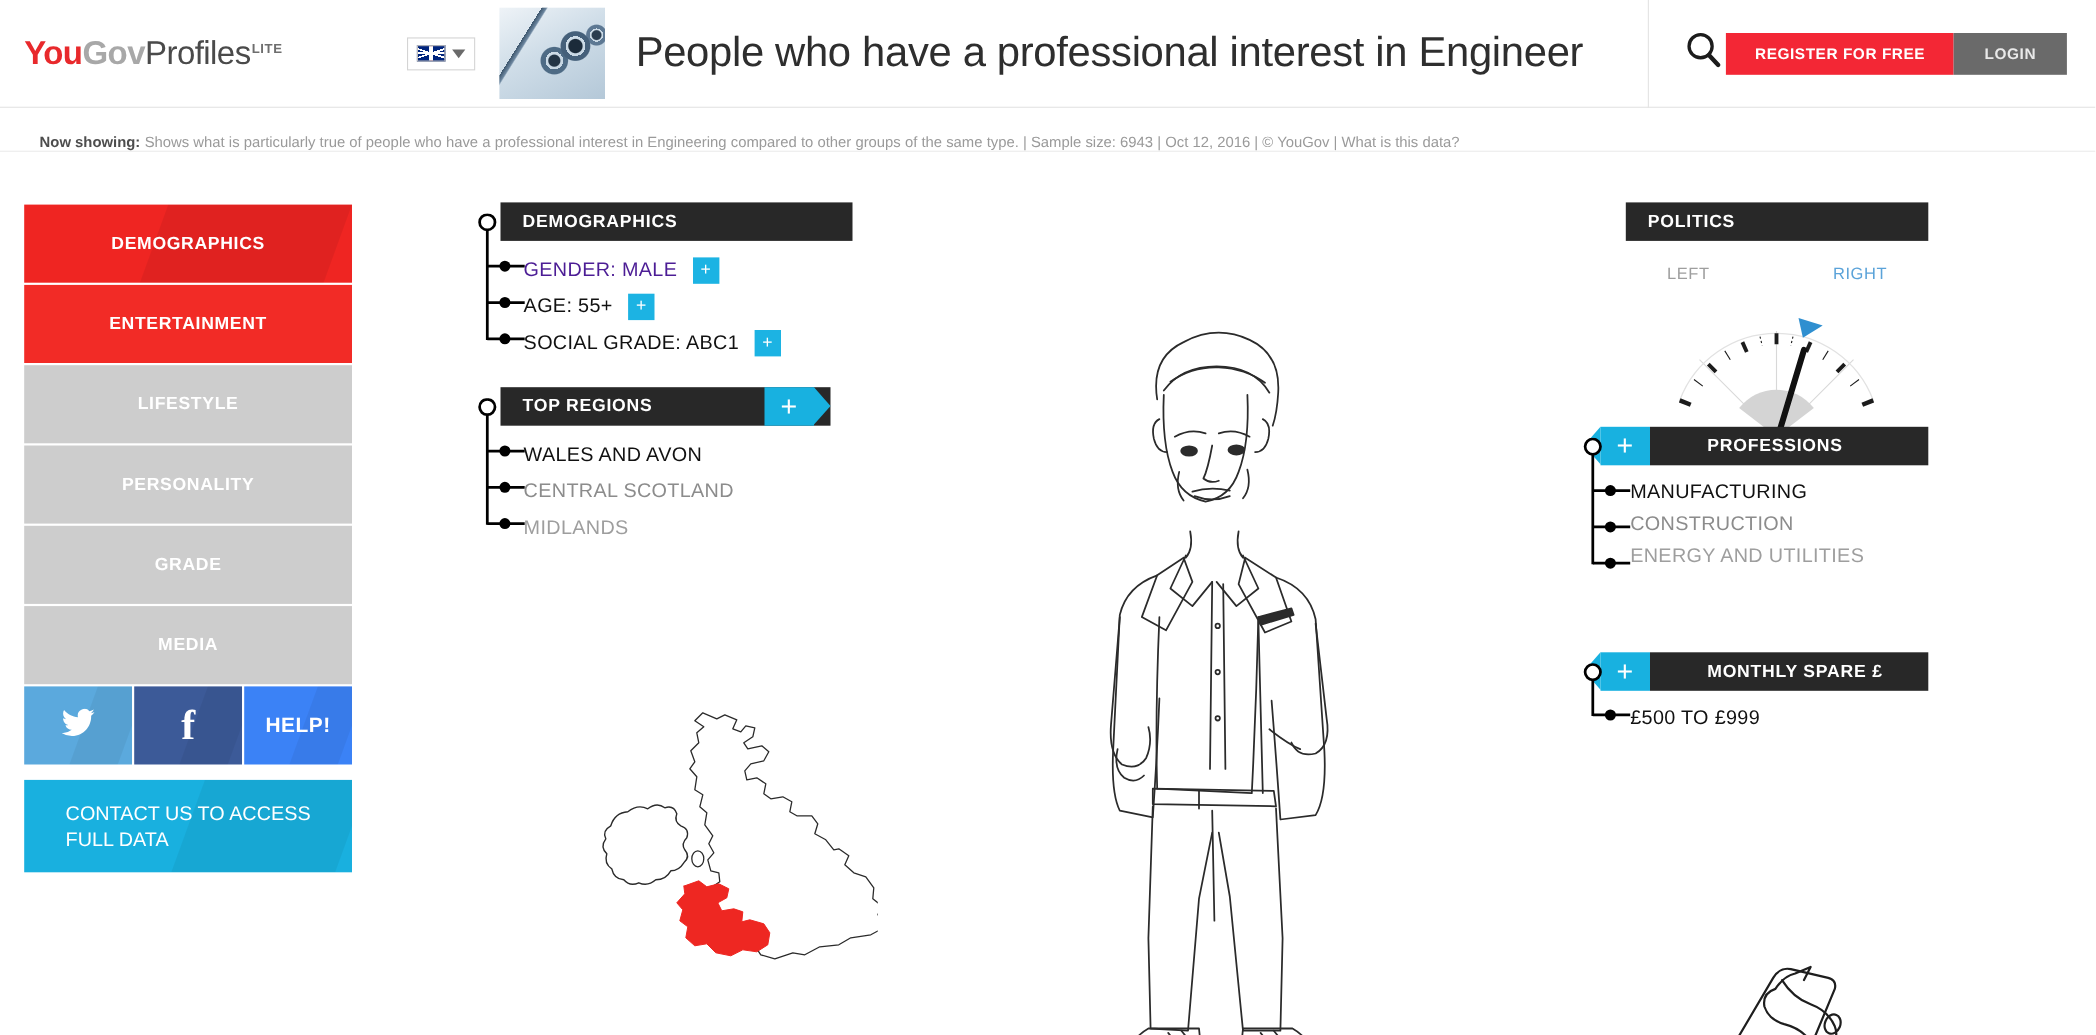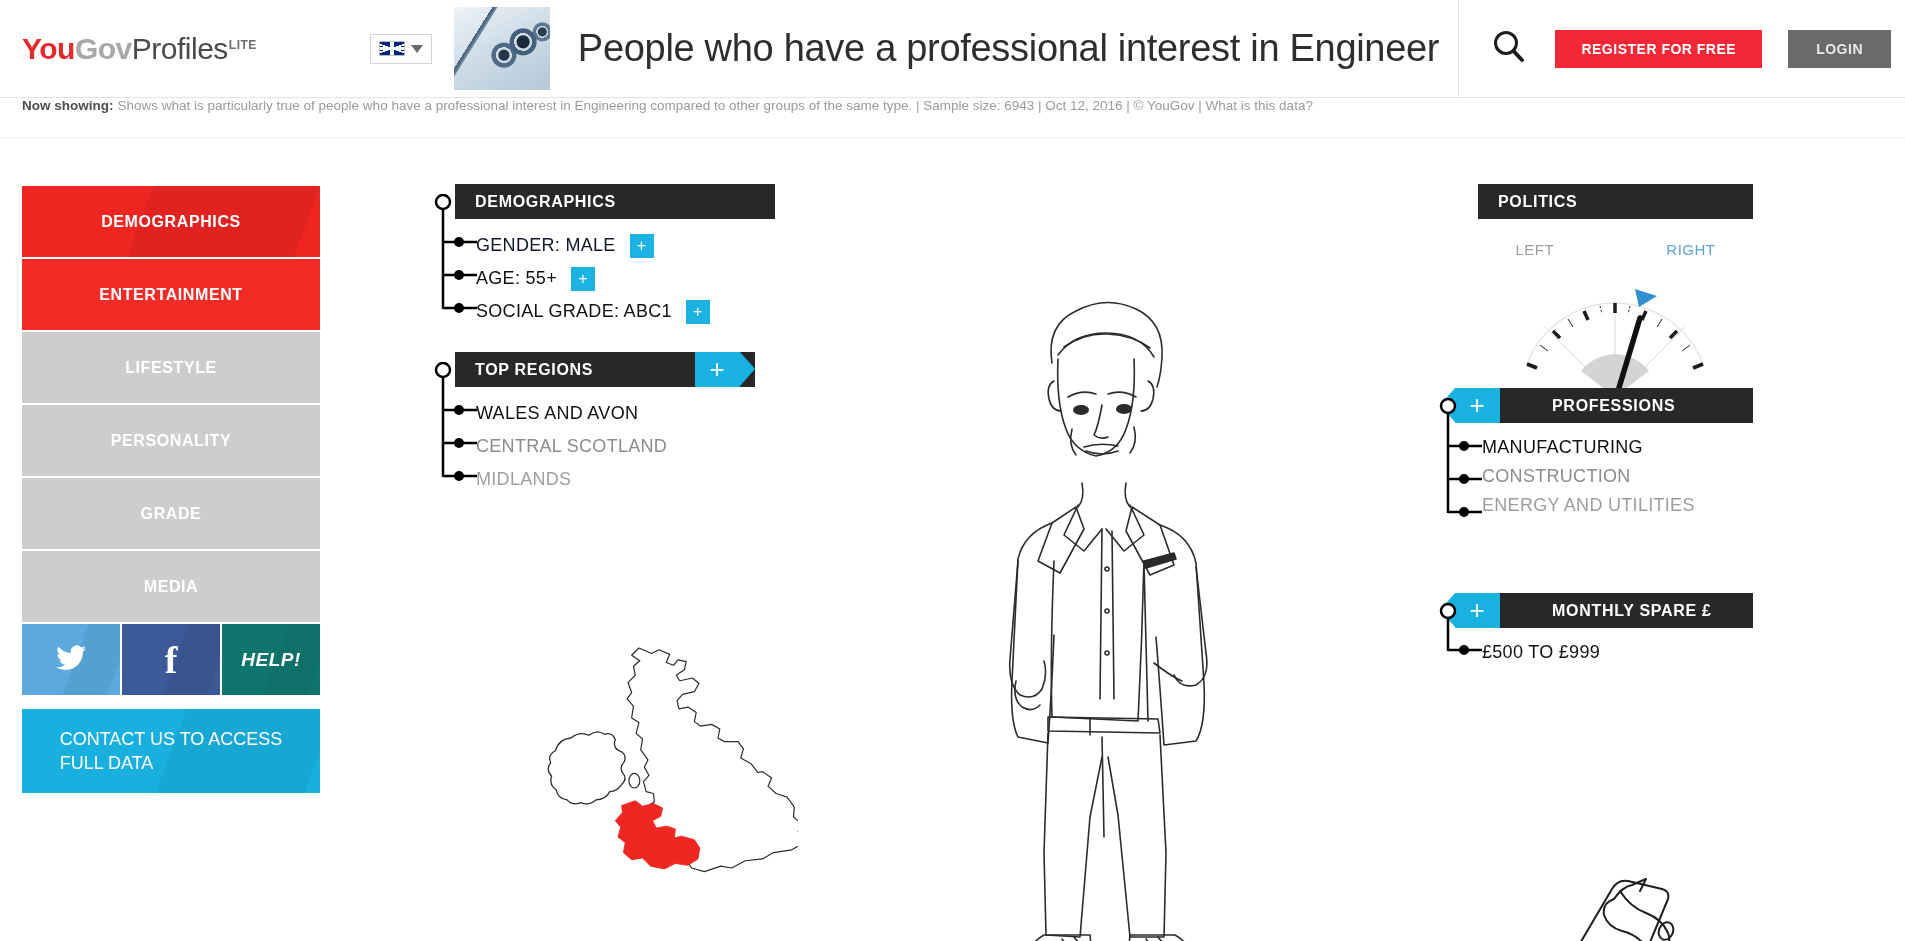--- a/index.html
+++ b/index.html
@@ -88,42 +88,41 @@
     overflow: hidden;
     letter-spacing: -0.3px;
     max-width: 945px;
   }
 
   .header-right {
     display: flex; align-items: center;
     height: 98px;
     border-left: 1px solid #e3e3e3;
     padding-left: 30px;
-    padding-right: 14px;
-    gap: 26px;
+    padding-right: 26px;
   }
   .search-icon { cursor: pointer; }
   .btn-register {
     background: #f32735; color: #fff;
     font-size: 14px; font-weight: 700; letter-spacing: 0.5px;
     padding: 11px 26px; border: none; cursor: pointer;
     white-space: nowrap;
   }
   .btn-login {
     background: #6a6a6a; color: #e9e9e9;
     font-size: 14px; font-weight: 700; letter-spacing: 0.5px;
     padding: 11px 28px; border: none; cursor: pointer;
   }
 
   
   .nowshowing {
     height: 40px;
     border-bottom: 1px solid #ececec;
-    display: flex; align-items: flex-start;
-    padding-left: 22px;
+    display: flex; align-items: flex-end;
+    padding-left: 36px;
     font-size: 13.5px;
     color: #9a9a9a;
     white-space: nowrap;
   }
   .nowshowing b { color: #4d4d4d; font-weight: 700; margin-right: 4px; }
 
   
   .stage { position: relative; width: 1905px; height: 803px; }
 
   
@@ -150,21 +149,21 @@
     cursor: pointer; position: relative; overflow: hidden;
     color: #fff;
   }
   .social-btn::after {
     content: ""; position: absolute; top: 0; right: 0; bottom: 0;
     width: 45%; background: rgba(0,0,0,.05);
     transform: skewX(-20deg);
   }
   .tw { background: #5ba9dd; }
   .fb { background: #3c5a98; }
-  .help { background: #0f766e; font-size: 19px; font-weight: 700; letter-spacing: .5px; font-style: italic; }
+  .help { background: #3b82f6; font-size: 19px; font-weight: 700; letter-spacing: .5px; }
 
   .cta {
     margin-top: 14px; height: 84px; background: #19b0df;
     display: flex; align-items: center; justify-content: center; text-align: left;
     color: #fff; font-size: 18px; font-weight: 400; line-height: 1.35;
     cursor: pointer; position: relative; overflow: hidden;
   }
   .cta::after {
     content: ""; position: absolute; top: 0; right: 0; bottom: 0;
     width: 50%; background: rgba(0,0,0,.05); transform: skewX(-20deg);
@@ -206,21 +205,21 @@
   .p-item {
     display: flex; align-items: center;
     height: 29px;
     font-size: 18px; letter-spacing: .3px;
     white-space: nowrap;
   }
   .p-item .lbl { cursor: pointer; }
   .p-item .lbl.rank1 { color: #111; font-weight: 400; }
   .p-item .lbl.rank2 { color: #8c8c8c; }
   .p-item .lbl.rank3 { color: #9e9e9e; }
-  .p-item .lbl.hl { color: #0f172a; }
+  .p-item .lbl.hl { color: #4c1d95; }
   .item-plus {
     width: 24px; height: 24px; background: #1cb3e3; color: #fff;
     font-size: 16px; line-height: 24px; text-align: center;
     margin-left: 14px; cursor: pointer; font-weight: 300;
   }
 
   
   .tree { position: absolute; left: 0; top: 0; pointer-events: none; }
 
   

